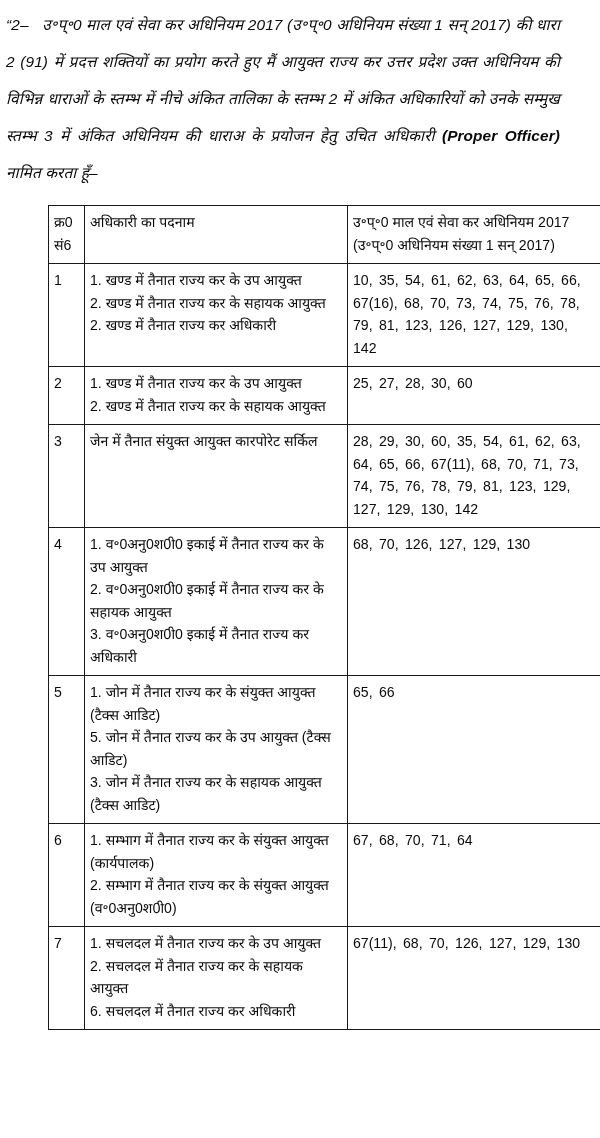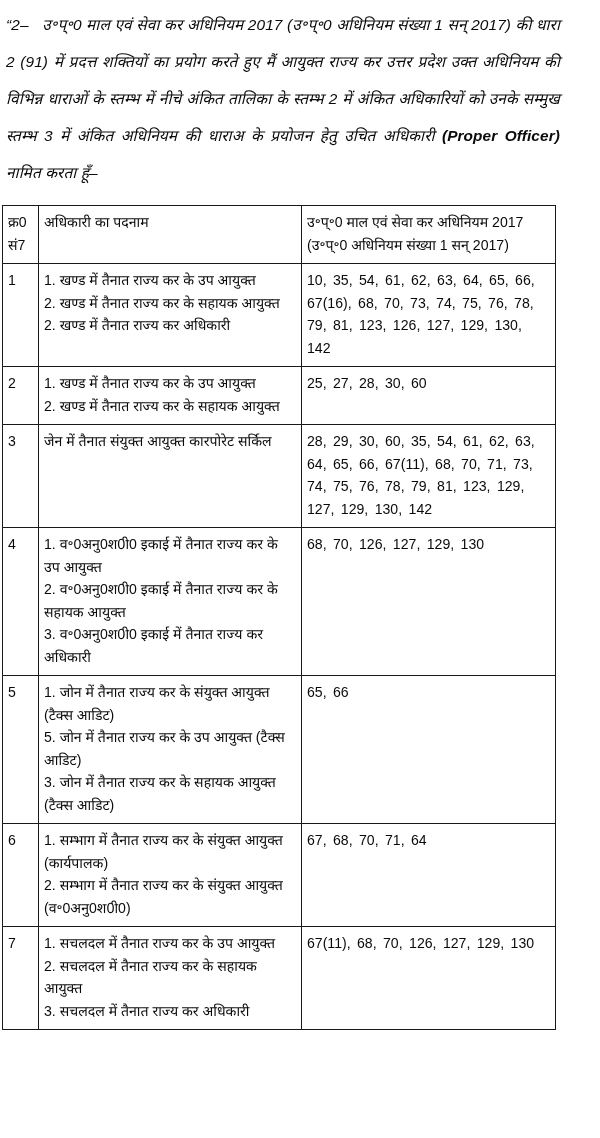--- a/index.html
+++ b/index.html
@@ -40,20 +40,21 @@
     font-style: italic;
   }
   .preamble .eng {
     font-style: italic;
     font-weight: bold;
   }
 
   
   .table-wrap {
     padding: 14px 0 0 2px;
+    margin-left: 46px;
   }
   table.officers {
     border-collapse: collapse;
     width: 553px;
     table-layout: fixed;
     background: #fff;
   }
   table.officers col.c1 { width: 36px; }
   table.officers col.c2 { width: 263px; }
   table.officers col.c3 { width: 254px; }
@@ -96,21 +97,21 @@
     <table class="officers">
       <colgroup>
         <col class="c1">
           <col class="c2">
           <col class="c3">
       </colgroup>
       <thead>
         <tr>
           <th class="idx">
             <div>क्र0</div>
-            <div>सं7</div>
+            <div>सं6</div>
           </th>
           <th class="hdr-desig">अधिकारी का पदनाम</th>
           <th>उ॰प्॰0 माल एवं सेवा कर अधिनियम 2017 (उ॰प्॰0 अधिनियम संख्या 1 सन् 2017)</th>
         </tr>
       </thead>
       <tbody id="table-body">
           <tr>
             <td class="idx">1</td>
             <td>
               <div class="lines">
@@ -171,21 +172,21 @@
               </div>
             </td>
             <td class="sections">67, 68, 70, 71, 64</td>
           </tr>
           <tr>
             <td class="idx">7</td>
             <td>
               <div class="lines">
                 <div>1. सचलदल में तैनात राज्य कर के उप आयुक्त</div>
                 <div>2. सचलदल में तैनात राज्य कर के सहायक आयुक्त</div>
-                <div>3. सचलदल में तैनात राज्य कर अधिकारी</div>
+                <div>6. सचलदल में तैनात राज्य कर अधिकारी</div>
               </div>
             </td>
             <td class="sections">67(11), 68, 70, 126, 127, 129, 130</td>
           </tr>
         </tbody>
     </table>
   </div>
 
 </div>
 

